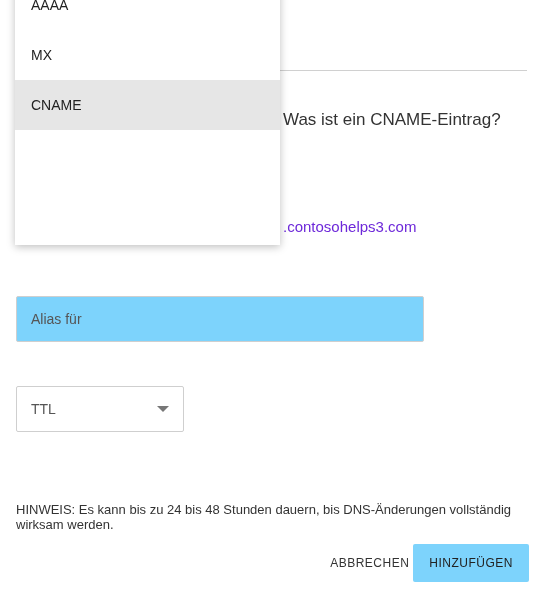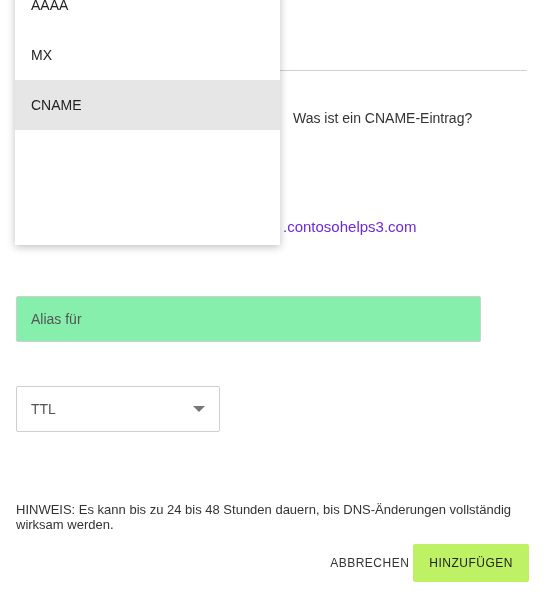--- a/index.html
+++ b/index.html
@@ -60,54 +60,54 @@
   .separator {
     position: absolute;
     left: 15px;
     top: 70px;
     width: 512px;
     border-top: 1px solid #d0d0d0;
   }
 
   .help-text {
     position: absolute;
-    left: 293px;
+    left: 283px;
     top: 110px;
-    font-size: 14px;
+    font-size: 17px;
     color: #333;
   }
 
   .domain-text {
     position: absolute;
     left: 283px;
     top: 218px;
     font-size: 15px;
     color: #6d28d9;
   }
 
   .input-box {
     position: absolute;
     left: 16px;
     top: 296px;
-    width: 465px;
+    width: 408px;
     height: 46px;
     border: 1px solid #cfcfcf;
     border-radius: 2px;
     padding: 0 14px;
     font-size: 14px;
     color: #555;
-    background: #86efac;
+    background: #7dd3fc;
   }
   .input-box::placeholder { color: #555; }
 
   .ttl-select {
     position: absolute;
     left: 16px;
     top: 386px;
-    width: 204px;
+    width: 168px;
     height: 46px;
     border: 1px solid #cfcfcf;
     border-radius: 2px;
     padding: 0 14px;
     font-size: 14px;
     color: #555;
     background: #fff;
     display: flex;
     align-items: center;
     justify-content: space-between;
@@ -143,21 +143,21 @@
     color: #333;
     background: none;
     border: none;
     cursor: pointer;
     padding: 10px 4px;
   }
   .btn-add {
     font-size: 12px;
     letter-spacing: 0.5px;
     color: #222;
-    background: #bef264;
+    background: #7dd3fc;
     border: none;
     cursor: pointer;
     padding: 12px 16px;
     border-radius: 2px;
   }
 </style>
 </head>
 <body>
 
 <div class="separator"></div>

